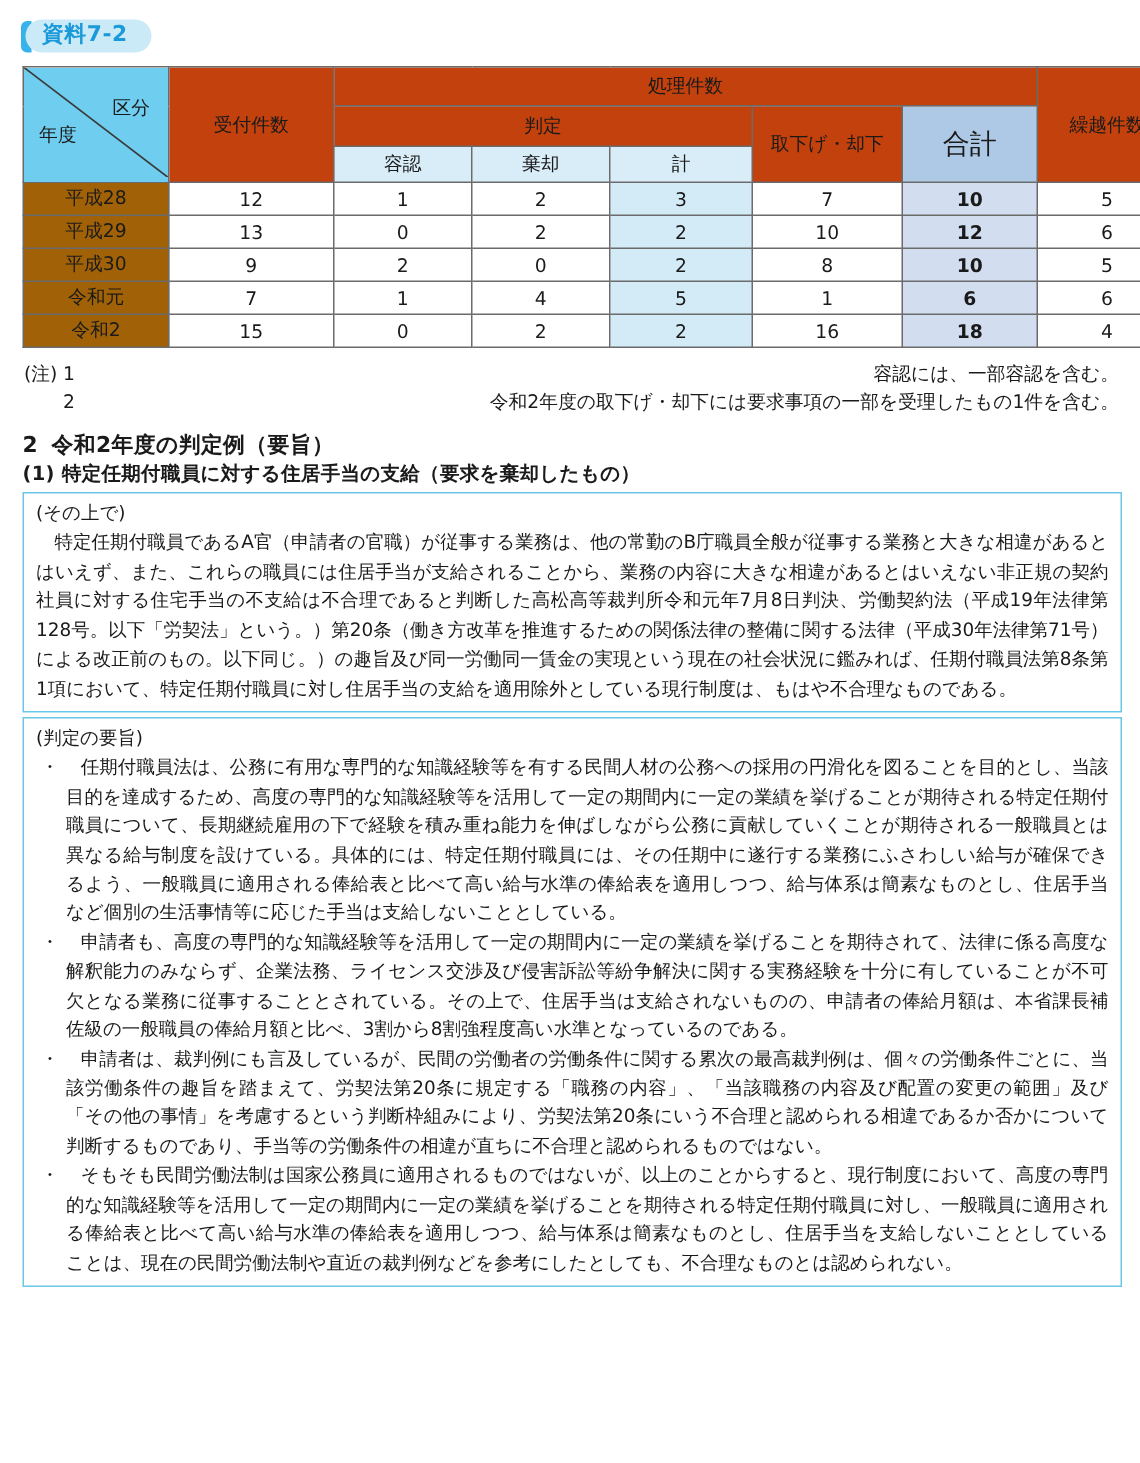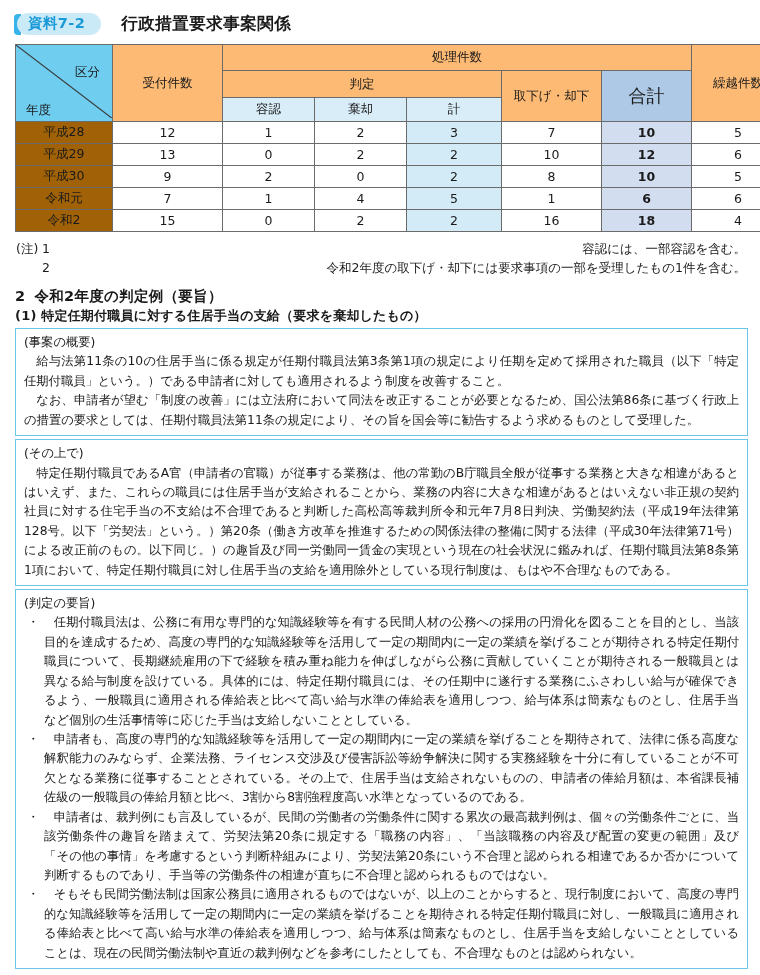--- a/index.html
+++ b/index.html
@@ -86,21 +86,21 @@
     margin-left: 1px;
     table-layout: fixed;
     font-size: 12.5px;
   }
   table.stats th, table.stats td {
     border: 1px solid #6b6b6b;
     padding: 0;
     text-align: center;
     vertical-align: middle;
   }
-  th.hdr        { background: #fdba74; font-weight: normal; font-size: 12.5px; }
+  th.hdr        { background: #c2410c; font-weight: normal; font-size: 12.5px; }
   th.hdr-sub    { background: #d9edf8; font-weight: normal; font-size: 12.5px; }
   th.hdr-total  { background: #aec9e5; font-weight: normal; font-size: 18px; }
   th.corner {
     background: #6fcdf0;
     position: relative;
     height: 74px;
     padding: 0;
   }
   th.corner .diag {
     position: absolute;
@@ -109,21 +109,21 @@
   th.corner .kubun {
     position: absolute;
     right: 12px;
     top: 19px;
     font-weight: normal;
     font-size: 12.5px;
   }
   th.corner .nendo {
     position: absolute;
     left: 10px;
-    bottom: 2px;
+    bottom: 22px;
     font-weight: normal;
     font-size: 12.5px;
   }
   th.rowlabel {
     background: #a16207;
     font-weight: normal;
     font-size: 12.5px;
     height: 21px;
   }
   td.num {
@@ -203,21 +203,20 @@
 </head>
 <body>
 
 <div class="page">
 
   <div class="doc-header">
     <span class="badge-wrap">
       <span class="badge-notch"></span>
       <span class="badge">資料7-2</span>
     </span>
-    <span class="doc-title">行政措置要求事案関係</span>
   </div>
 
 
   <table class="stats">
     <colgroup>
       <col style="width:97px">
       <col style="width:110px">
       <col style="width:92px">
       <col style="width:92px">
       <col style="width:95px">
@@ -315,25 +314,20 @@
       <span class="note-txt">令和2年度の取下げ・却下には要求事項の一部を受理したもの1件を含む。</span>
     </div>
   </div>
 
   <div class="sec2">
     <div class="sec2-title">
       <span class="num">2</span><span>令和2年度の判定例（要旨）</span>
     </div>
     <div class="sec2-sub">(1) 特定任期付職員に対する住居手当の支給（要求を棄却したもの）</div>
 
-    <div class="box">
-      <div class="lead">(事案の概要)</div>
-      <p class="para">給与法第11条の10の住居手当に係る規定が任期付職員法第3条第1項の規定により任期を定めて採用された職員（以下「特定任期付職員」という。）である申請者に対しても適用されるよう制度を改善すること。</p>
-      <p class="para">なお、申請者が望む「制度の改善」には立法府において同法を改正することが必要となるため、国公法第86条に基づく行政上の措置の要求としては、任期付職員法第11条の規定により、その旨を国会等に勧告するよう求めるものとして受理した。</p>
-    </div>
 
     <div class="box">
       <div class="lead">(その上で)</div>
       <p class="para">特定任期付職員であるA官（申請者の官職）が従事する業務は、他の常勤のB庁職員全般が従事する業務と大きな相違があるとはいえず、また、これらの職員には住居手当が支給されることから、業務の内容に大きな相違があるとはいえない非正規の契約社員に対する住宅手当の不支給は不合理であると判断した高松高等裁判所令和元年7月8日判決、労働契約法（平成19年法律第128号。以下「労契法」という。）第20条（働き方改革を推進するための関係法律の整備に関する法律（平成30年法律第71号）による改正前のもの。以下同じ。）の趣旨及び同一労働同一賃金の実現という現在の社会状況に鑑みれば、任期付職員法第8条第1項において、特定任期付職員に対し住居手当の支給を適用除外としている現行制度は、もはや不合理なものである。</p>
     </div>
 
     <div class="box">
       <div class="lead">(判定の要旨)</div>
       <ul class="bullets">
         <li>

